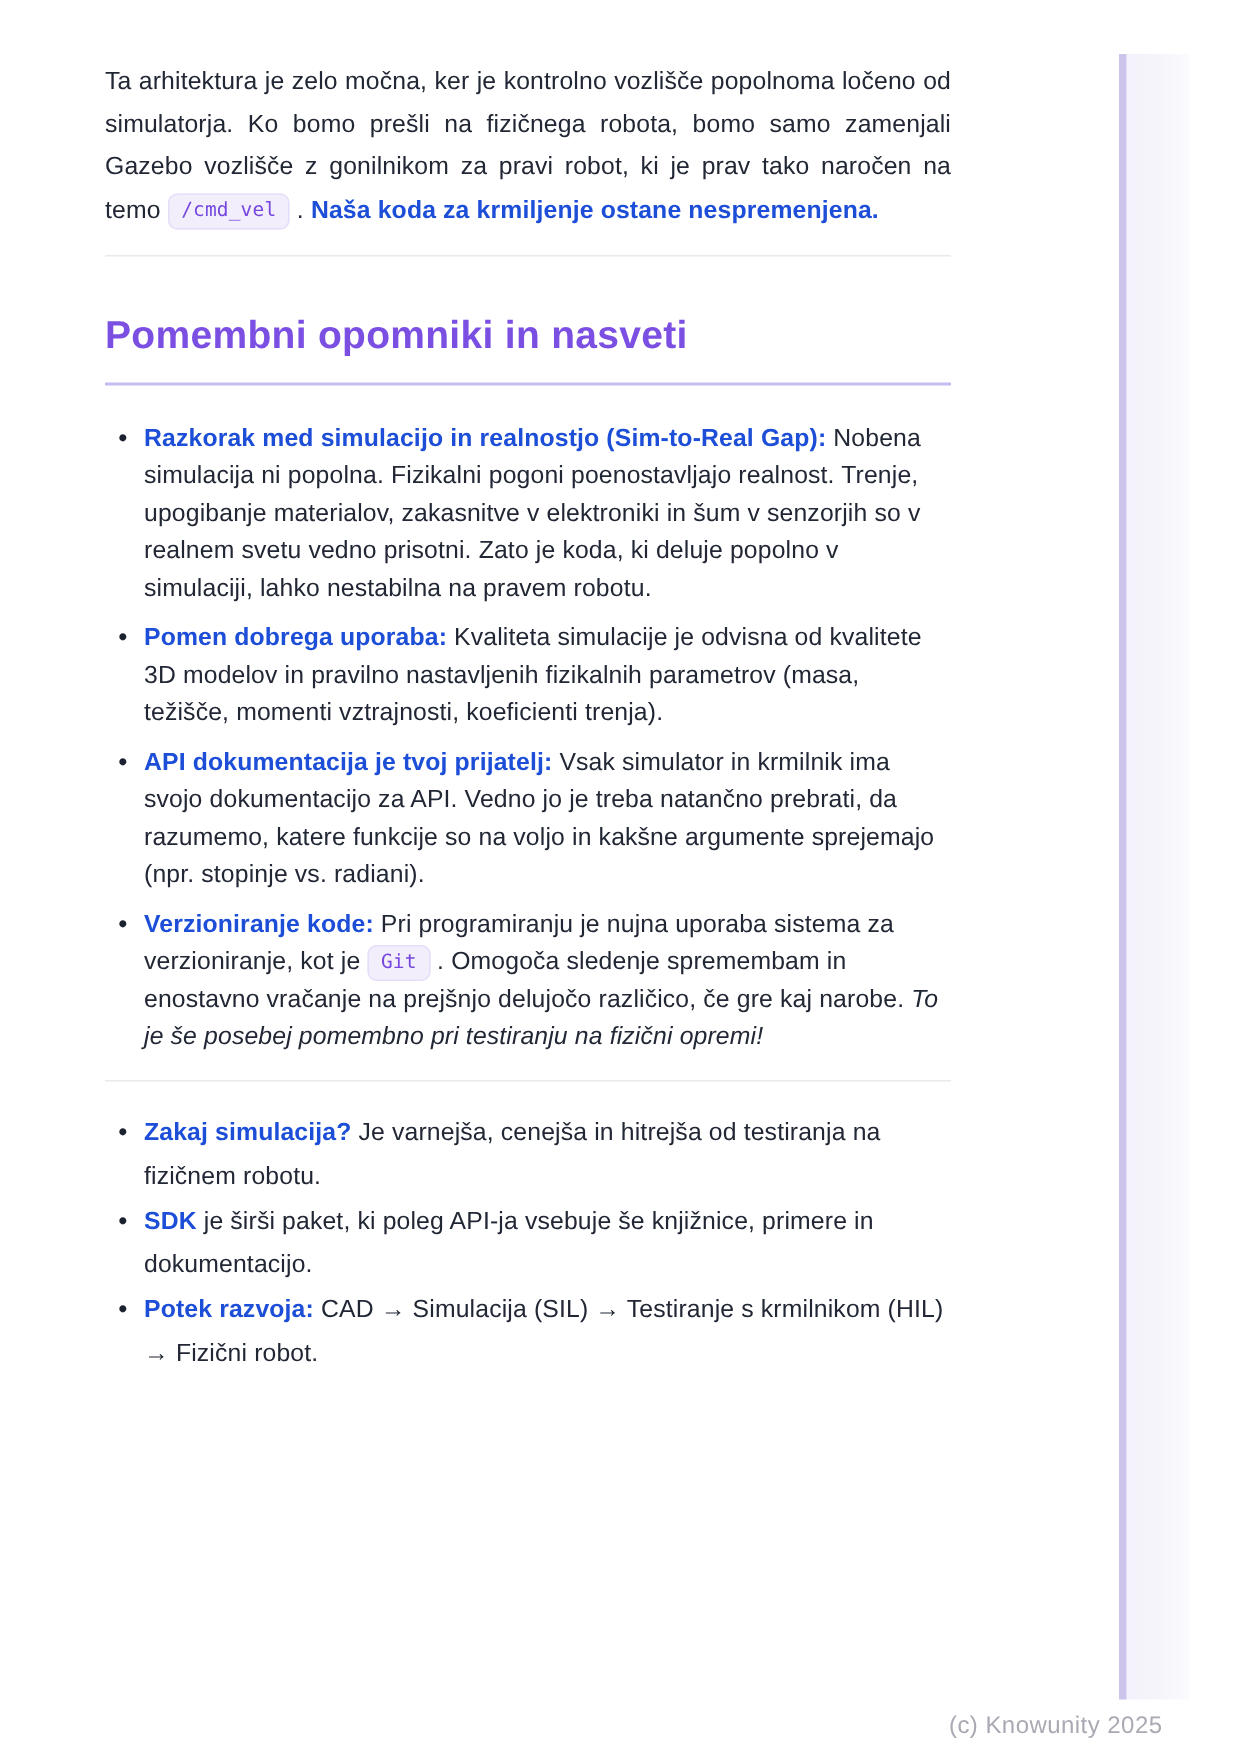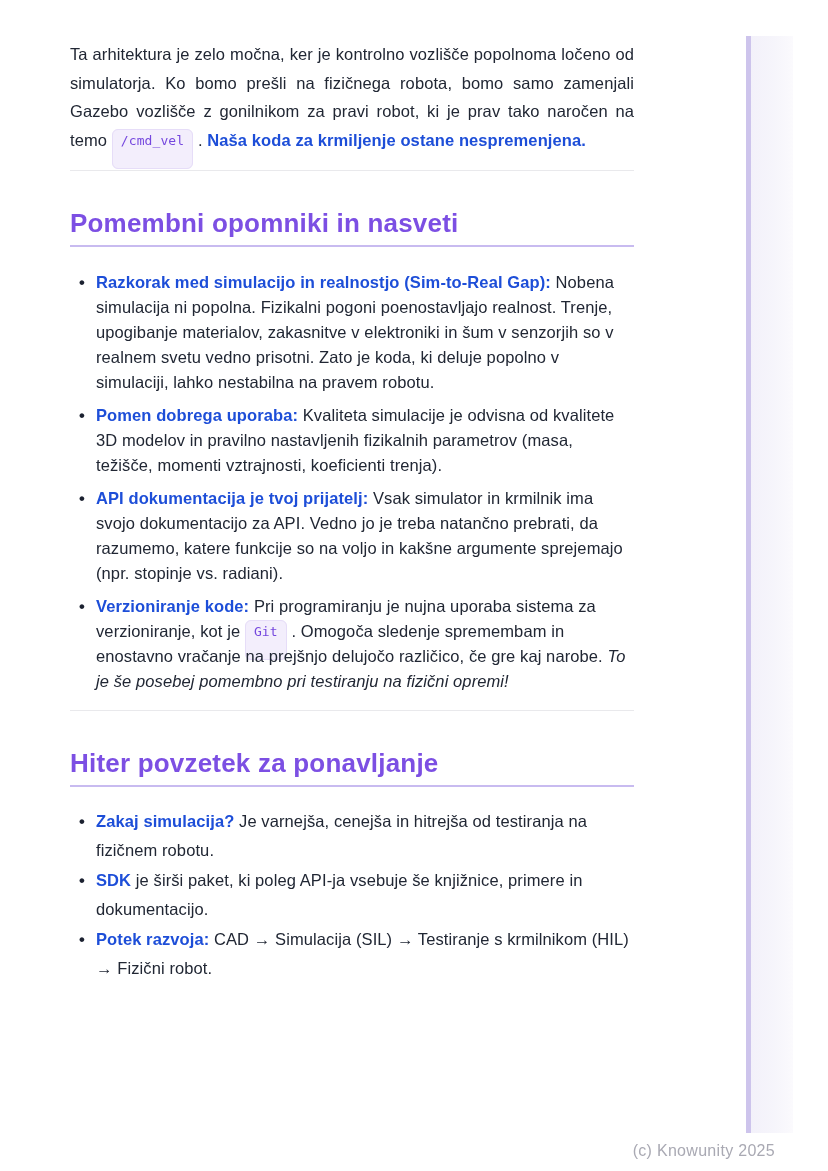--- a/index.html
+++ b/index.html
@@ -29,35 +29,35 @@
     letter-spacing:.1px;
   }
   .b { font-weight:bold; color:#1d4ed8; }
   .i { font-style:italic; }
 
   .inline-code {
     font-family:"DejaVu Sans Mono", monospace;
     font-size:13px; line-height:1;
     color:#7547de; background:#f3eefc;
     border:1px solid #e6ddf8; border-radius:6px;
-    padding:3px 8px 20px; white-space:nowrap;
+    padding:3px 8px 4px; white-space:nowrap;
     vertical-align:1px;
   }
 
   hr.divider {
     border:none; border-top:1px solid #e9e9ec;
     margin:16px 0 0 0;
   }
 
   h2.section-title {
     margin-top:36px;
     color:#7c4fe3;
     font-size:26px; line-height:33px; font-weight:bold;
     letter-spacing:.2px;
-    padding-bottom:5px;
+    padding-bottom:15px;
     border-bottom:2px solid #c8bbf0;
   }
 
   ul.bullets { list-style:none; }
   ul.bullets li {
     position:relative; padding-left:26px;
     font-size:16.5px; letter-spacing:.1px;
   }
   ul.bullets li::before {
     content:"\2022";
@@ -95,21 +95,20 @@
         <li><span class="b">Razkorak med simulacijo in realnostjo (Sim-to-Real Gap):</span><span> Nobena simulacija ni popolna. Fizikalni pogoni poenostavljajo realnost. Trenje, upogibanje materialov, zakasnitve v elektroniki in šum v senzorjih so v realnem svetu vedno prisotni. Zato je koda, ki deluje popolno v simulaciji, lahko nestabilna na pravem robotu.</span></li>
         <li><span class="b">Pomen dobrega uporaba:</span><span> Kvaliteta simulacije je odvisna od kvalitete 3D modelov in pravilno nastavljenih fizikalnih parametrov (masa, težišče, momenti vztrajnosti, koeficienti trenja).</span></li>
         <li><span class="b">API dokumentacija je tvoj prijatelj:</span><span> Vsak simulator in krmilnik ima svojo dokumentacijo za API. Vedno jo je treba natančno prebrati, da razumemo, katere funkcije so na voljo in kakšne argumente sprejemajo (npr. stopinje vs. radiani).</span></li>
         <li><span class="b">Verzioniranje kode:</span><span> Pri programiranju je nujna uporaba sistema za verzioniranje, kot je </span><code class="inline-code">Git</code><span> . Omogoča sledenje spremembam in enostavno vračanje na prejšnjo delujočo različico, če gre kaj narobe. </span><span class="i">To je še posebej pomembno pri testiranju na fizični opremi!</span></li>
       </ul>
     </section>
 
     <hr class="divider">
 
     <section>
-      <h2 class="section-title">Hiter povzetek za ponavljanje</h2>
       <ul class="bullets list-b">
         <li><span class="b">Zakaj simulacija?</span><span> Je varnejša, cenejša in hitrejša od testiranja na fizičnem robotu.</span></li>
         <li><span class="b">SDK</span><span> je širši paket, ki poleg API-ja vsebuje še knjižnice, primere in dokumentacijo.</span></li>
         <li><span class="b">Potek razvoja:</span><span> CAD → Simulacija (SIL) → Testiranje s krmilnikom (HIL) → Fizični robot.</span></li>
       </ul>
     </section>
 
   </main>
 
   <div class="footer">(c) Knowunity 2025</div>

